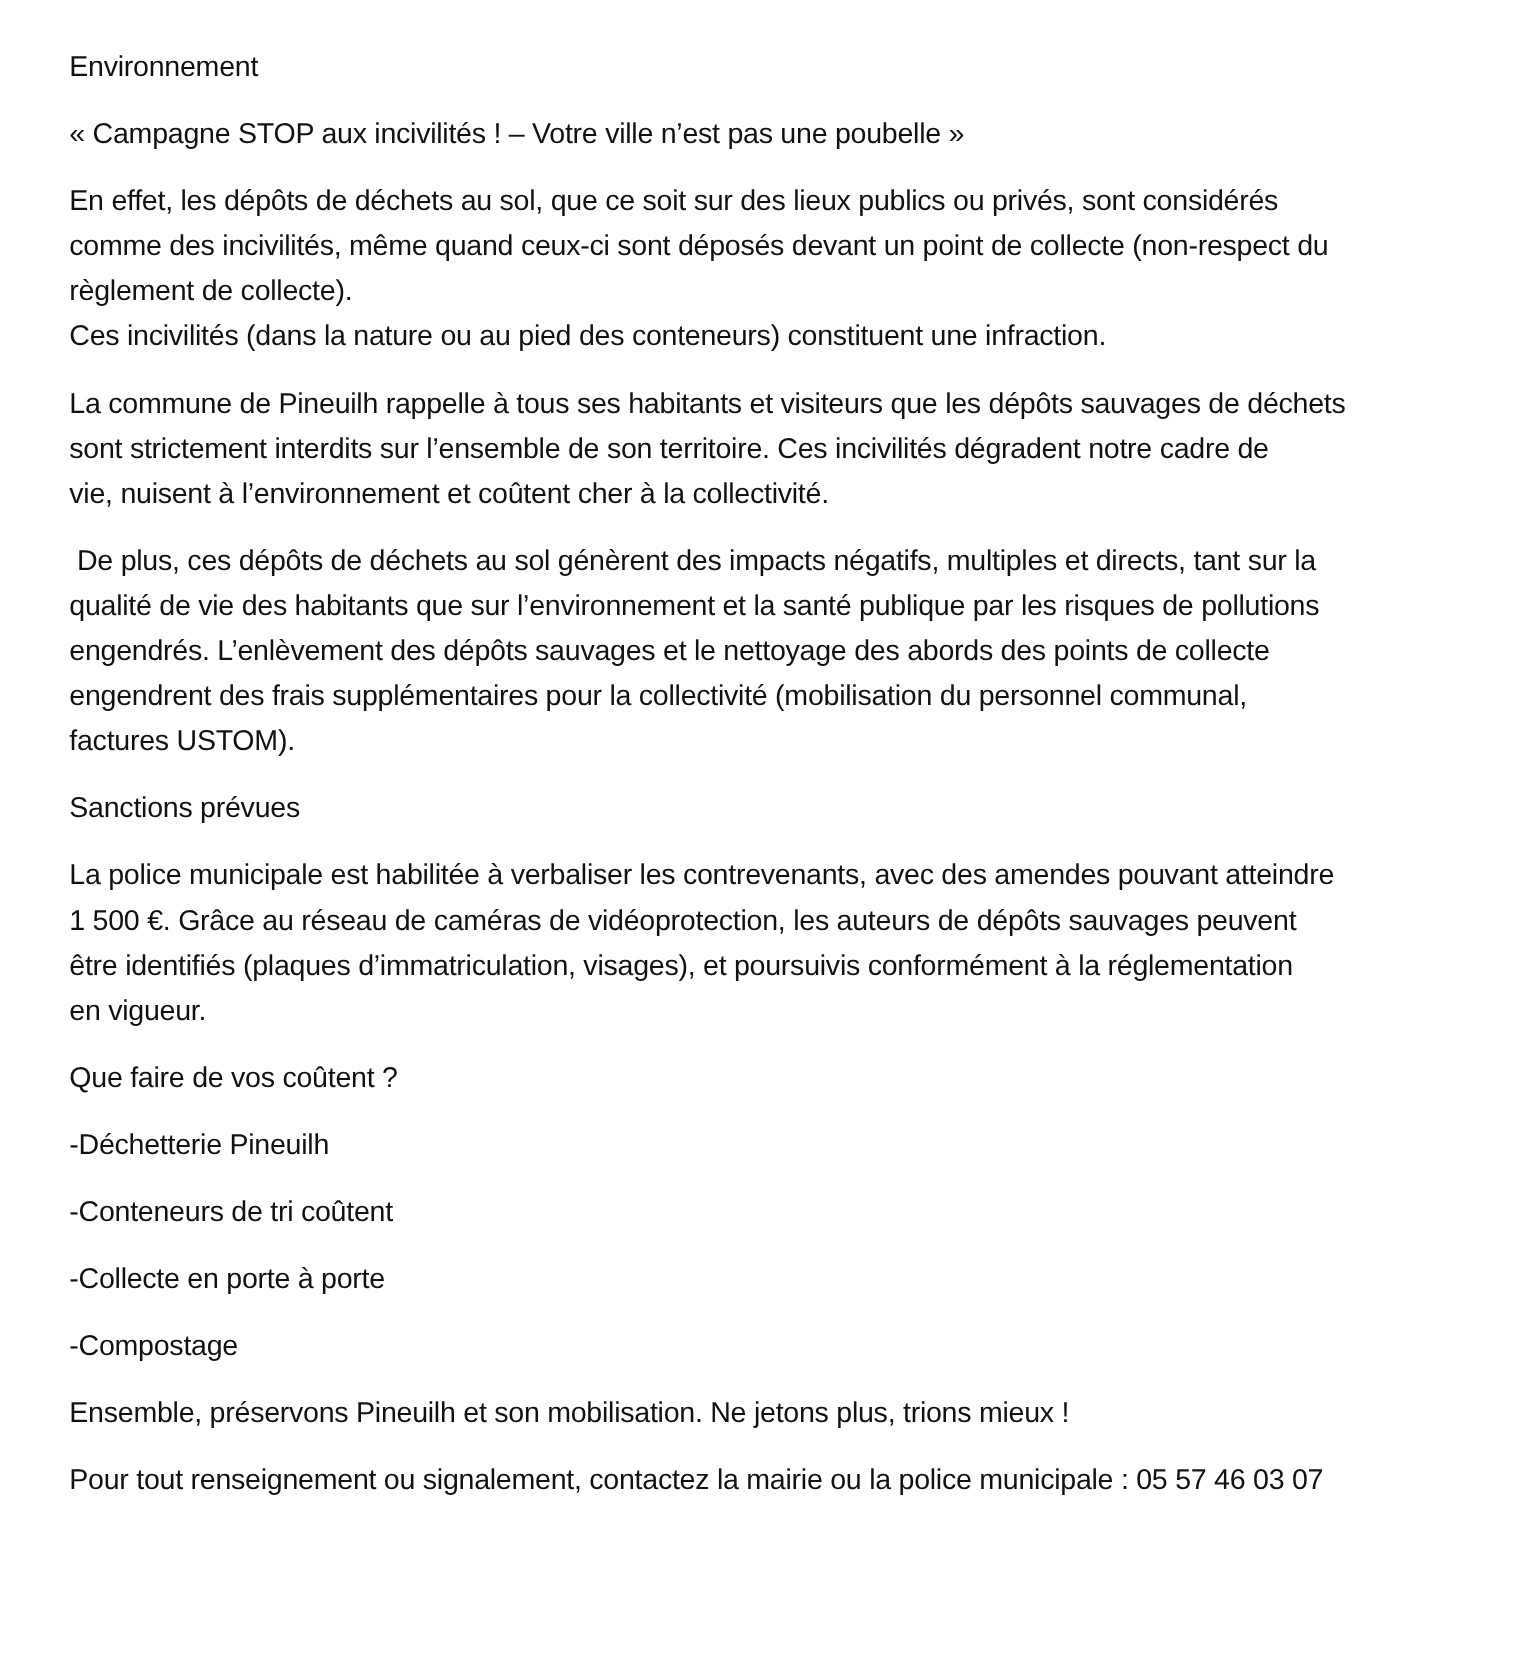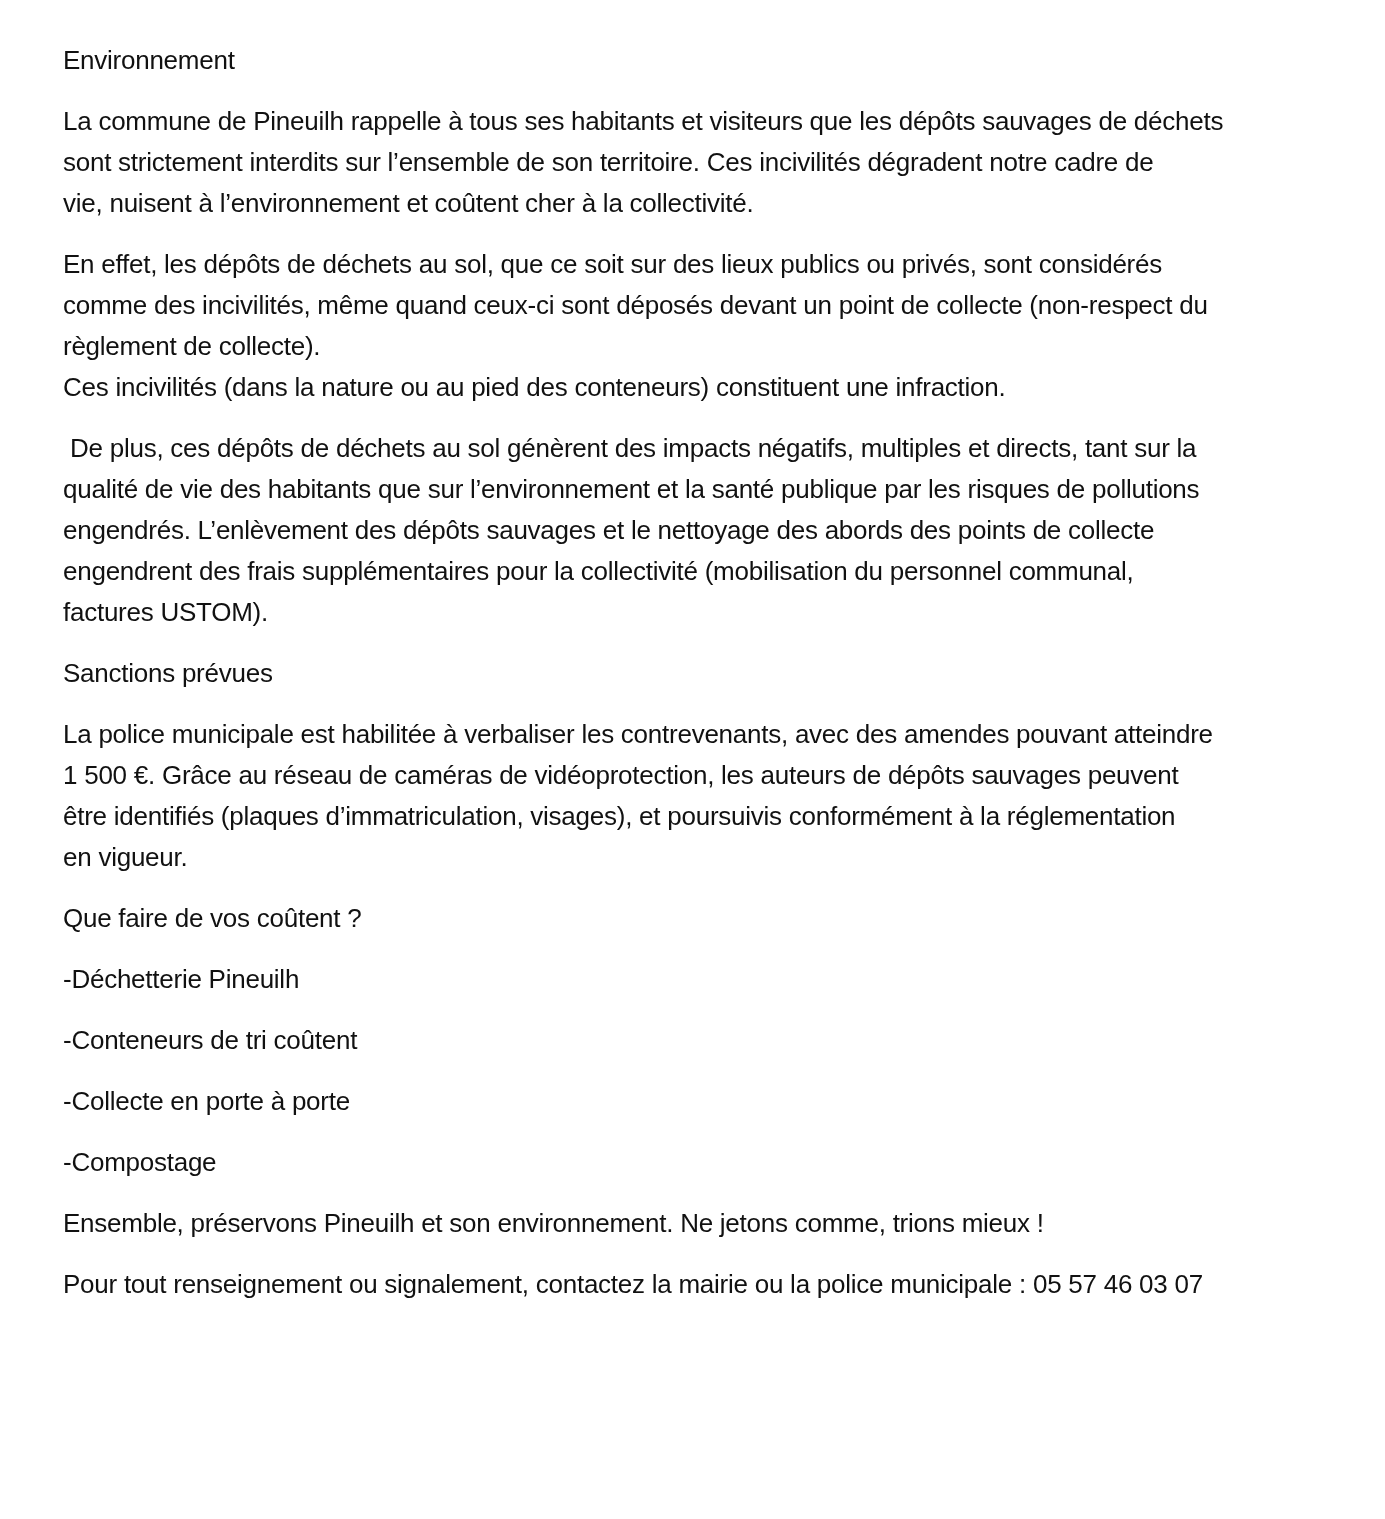--- a/index.html
+++ b/index.html
@@ -33,29 +33,30 @@
     margin-bottom: 0;
   }
 </style>
 </head>
 <body>
 
 <div class="page">
 
   <p class="block">Environnement</p>
 
-
-  <p class="block">La commune de Pineuilh rappelle à tous ses habitants et visiteurs que les dépôts sauvages de déchets
-sont strictement interdits sur l’ensemble de son territoire. Ces incivilités dégradent notre cadre de
-vie, nuisent à l’environnement et coûtent cher à la collectivité.</p>
+  <p class="block">« Campagne STOP aux incivilités ! – Votre ville n’est pas une poubelle »</p>
 
   <p class="block">En effet, les dépôts de déchets au sol, que ce soit sur des lieux publics ou privés, sont considérés
 comme des incivilités, même quand ceux-ci sont déposés devant un point de collecte (non-respect du
 règlement de collecte).
 Ces incivilités (dans la nature ou au pied des conteneurs) constituent une infraction.</p>
+
+  <p class="block">La commune de Pineuilh rappelle à tous ses habitants et visiteurs que les dépôts sauvages de déchets
+sont strictement interdits sur l’ensemble de son territoire. Ces incivilités dégradent notre cadre de
+vie, nuisent à l’environnement et coûtent cher à la collectivité.</p>
 
   <p class="block"> De plus, ces dépôts de déchets au sol génèrent des impacts négatifs, multiples et directs, tant sur la
 qualité de vie des habitants que sur l’environnement et la santé publique par les risques de pollutions
 engendrés. L’enlèvement des dépôts sauvages et le nettoyage des abords des points de collecte
 engendrent des frais supplémentaires pour la collectivité (mobilisation du personnel communal,
 factures USTOM).</p>
 
   <p class="block">Sanctions prévues</p>
 
   <p class="block">La police municipale est habilitée à verbaliser les contrevenants, avec des amendes pouvant atteindre
@@ -67,17 +68,17 @@
 
 
   <p class="block">-Déchetterie Pineuilh</p>
 
   <p class="block">-Conteneurs de tri coûtent</p>
 
   <p class="block">-Collecte en porte à porte</p>
 
   <p class="block">-Compostage</p>
 
-  <p class="block">Ensemble, préservons Pineuilh et son environnement. Ne jetons comme, trions mieux !</p>
+  <p class="block">Ensemble, préservons Pineuilh et son mobilisation. Ne jetons plus, trions mieux !</p>
 
   <p class="block">Pour tout renseignement ou signalement, contactez la mairie ou la police municipale : 05 57 46 03 07</p>
 
 </div>
 
 </body></html>

